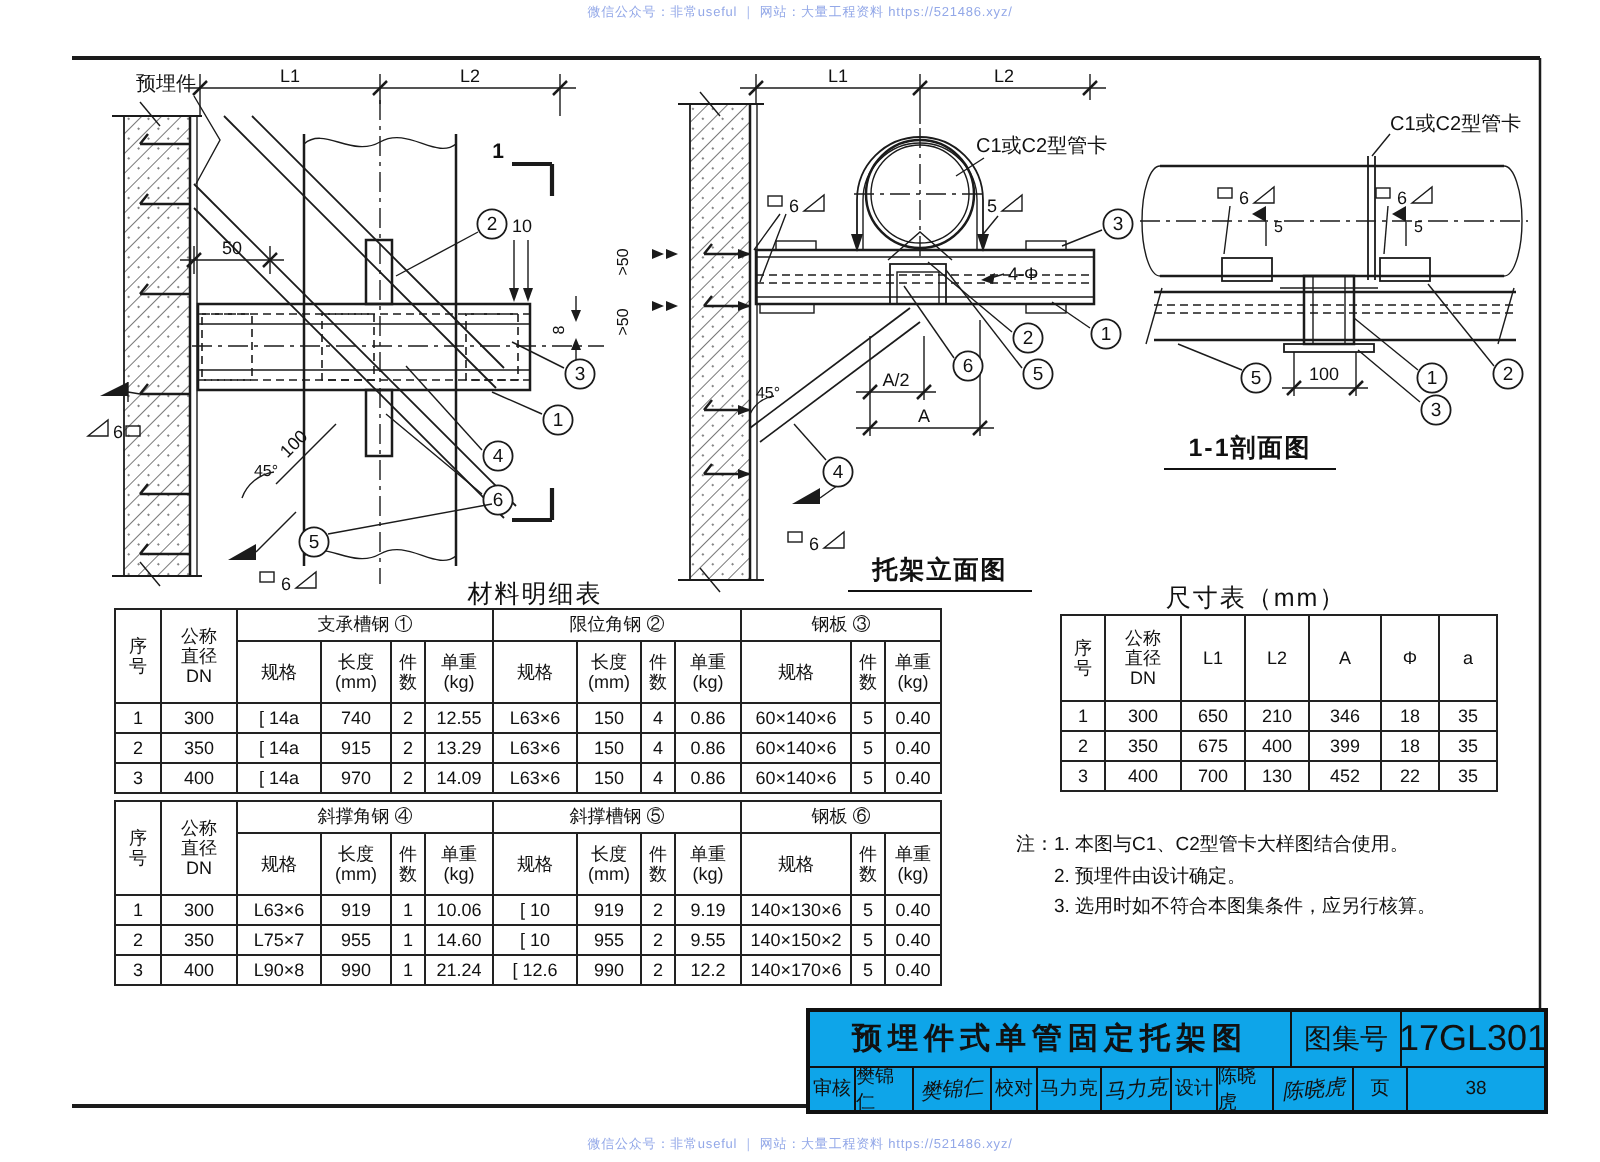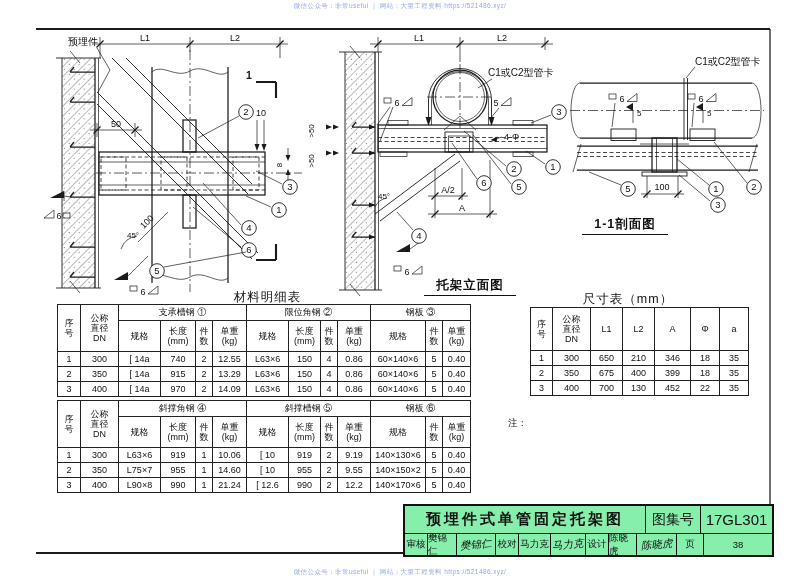--- a/index.html
+++ b/index.html
@@ -26,21 +26,21 @@
   .ttitle{position:absolute;font-weight:normal;font-size:12.5px;text-align:center;letter-spacing:1px}
   table.dt{position:absolute;border-collapse:collapse;table-layout:fixed;font-size:9px;
            text-align:center;background:#fff;border:1.6px solid #111}
   .dt th,.dt td{border:1px solid #222;padding:0;white-space:pre-line;line-height:1.12;font-weight:normal;overflow:hidden}
   .dt td{height:14px}
   .dt .gh{height:15px}
   .dt .dh{height:30px}
   .dt .dh2{height:42px}
   .notes{position:absolute;left:508px;top:415px;width:264px;font-size:9.5px;line-height:1.65;display:flex}
   .notes .pfx{white-space:nowrap}
-  .tblock{position:absolute;left:403px;top:504px;width:367px;border:2px solid #111;background:#86efac;box-sizing:content-box}
+  .tblock{position:absolute;left:403px;top:504px;width:367px;border:2px solid #111;background:#0ea5e9;box-sizing:content-box}
   .tb-r1{display:flex;height:27px;border-bottom:1.4px solid #111}
   .tb-r2{display:flex;height:21px;font-size:9.5px}
   .tbc{display:flex;align-items:center;justify-content:center;border-right:1px solid #111;box-sizing:border-box;overflow:hidden}
   .tbc:last-child{border-right:none}
   .tb-title{font-size:15px;font-weight:bold;letter-spacing:3px}
   .sig{font-family:"DejaVu Serif",serif;font-style:italic;font-size:10.5px;transform:rotate(-5deg);white-space:nowrap}
 </style>
 </head>
 <body>
 
@@ -680,27 +680,32 @@
           <td>130</td>
           <td>452</td>
           <td>22</td>
           <td>35</td>
         </tr>
       </tbody>
   </table>
 
   <div class="notes">
     <div class="pfx">注：</div>
+    <div>
+      <div>1. 本图与C1、C2型管卡大样图结合使用。</div>
+      <div>2. 预埋件由设计确定。</div>
+      <div>3. 选用时如不符合本图集条件，应另行核算。</div>
+    </div>
   </div>
 
   <div class="tblock">
     <div class="tb-r1">
       <div class="tbc tb-title" style="width:241px">预埋件式单管固定托架图</div>
       <div class="tbc" style="width:55px;font-size:14px">图集号</div>
-      <div class="tbc" style="flex:1;font-size:15px">17GL301</div>
+      <div class="tbc" style="flex:1;font-size:18px">17GL301</div>
     </div>
     <div class="tb-r2">
       <div class="tbc" style="width:23px">审核</div>
       <div class="tbc" style="width:29px">樊锦仁</div>
       <div class="tbc" style="width:39px">
           <span class="sig">樊锦仁</span>
         </div>
       <div class="tbc" style="width:23px">校对</div>
       <div class="tbc" style="width:32px">马力克</div>
       <div class="tbc" style="width:35px">

